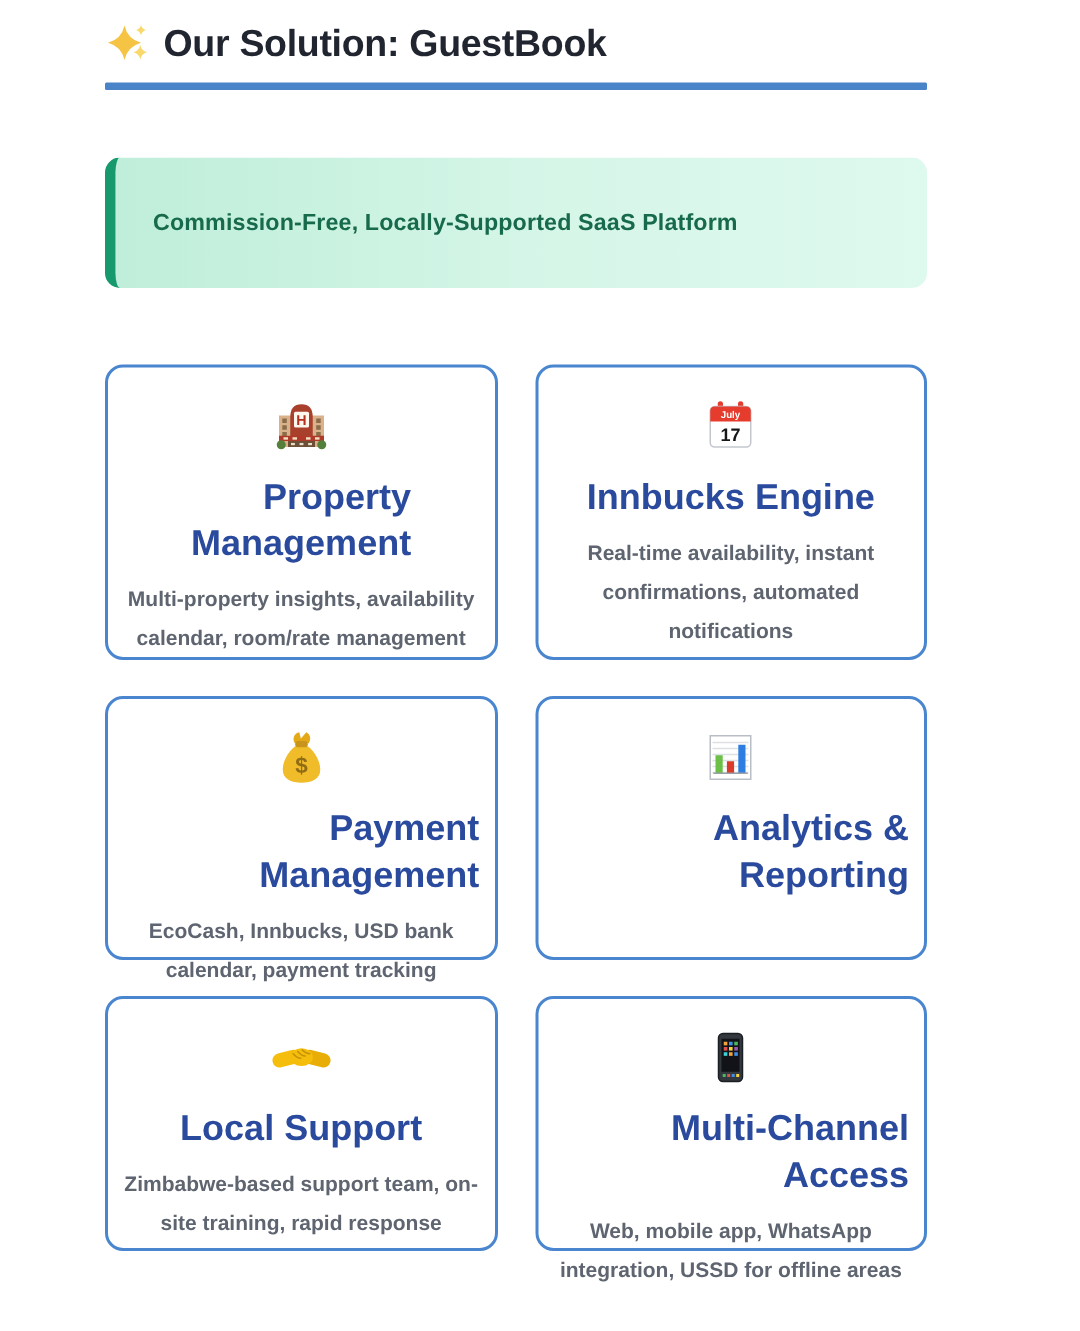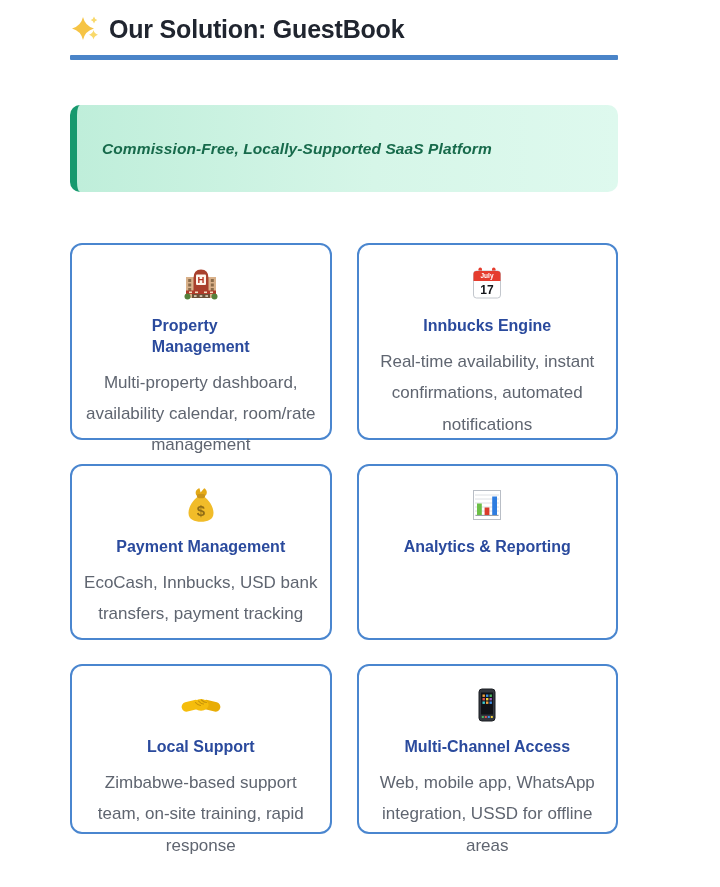--- a/index.html
+++ b/index.html
@@ -7,32 +7,32 @@
   .page{box-sizing:border-box;width:688px;height:887px;padding:14px 70px 0 70px;background:#ffffff;}
 
   .heading{display:flex;align-items:center;gap:9px;}
   .heading-icon{width:30px;height:30px;flex:0 0 auto;}
   .page-title{font-size:25px;font-weight:bold;color:#20252f;letter-spacing:-0.2px;line-height:30px;}
 
   .title-underline{height:5px;background:#4a84c8;margin-top:11px;border-radius:1px;}
 
   .banner{margin-top:45px;height:87px;box-sizing:border-box;border-left:7px solid #17996e;
           border-radius:10px;background:linear-gradient(90deg,#bfeeda 0%,#d6f6e8 55%,#def9ee 100%);
-          display:flex;align-items:center;padding-left:25px;font-style:italic;}
+          display:flex;align-items:center;padding-left:25px;}
   .banner-text{font-size:15.5px;font-weight:bold;color:#176a4b;letter-spacing:0.1px;}
 
   .grid{margin-top:51px;display:grid;grid-template-columns:1fr 1fr;
         grid-template-rows:197px 176px 170px;column-gap:25px;row-gap:24px;}
 
   .card{box-sizing:border-box;background:#ffffff;border:2px solid #4a86cf;border-radius:12px;
         display:flex;flex-direction:column;align-items:center;padding:19px 10px 0 10px;}
   .card-icon{width:40px;height:40px;margin-bottom:12px;flex:0 0 auto;}
-  .card-title{font-size:16px;font-weight:bold;color:#2a4a9d;text-align:left;line-height:1.3;
+  .card-title{font-size:24px;font-weight:bold;color:#2a4a9d;text-align:right;line-height:1.3;
               white-space:pre-line;margin:0 0 9px 0;}
-  .card-desc{font-size:17px;color:#5f6570;text-align:center;line-height:1.85;max-width:252px;margin:0;}
+  .card-desc{font-size:14px;color:#5f6570;text-align:center;line-height:1.85;max-width:252px;margin:0;font-weight:bold;}
 
   svg text{font-family:"Liberation Sans",sans-serif;}
 </style>
 </head>
 <body>
 
 <div class="page">
 
   <div class="heading">
     <svg class="heading-icon" viewBox="0 0 30 30">
@@ -69,21 +69,21 @@
           <rect x="29" y="27.5" width="3" height="1.6" fill="#f3e1c2"></rect>
         <rect x="11" y="30" width="18" height="4" fill="#6b4f37"></rect>
         <rect x="13" y="31.3" width="2.6" height="1.5" fill="#e9dcc8"></rect>
           <rect x="18.7" y="31.3" width="2.6" height="1.5" fill="#e9dcc8"></rect>
           <rect x="24.4" y="31.3" width="2.6" height="1.5" fill="#e9dcc8"></rect>
         <circle cx="6.5" cy="32.5" r="3" fill="#55803c"></circle>
           <circle cx="33.5" cy="32.5" r="3" fill="#55803c"></circle>
       </svg>
       <h3 class="card-title">Property
 Management</h3>
-      <p class="card-desc">Multi-property dashboard, availability calendar, room/rate management</p>
+      <p class="card-desc">Multi-property insights, availability calendar, room/rate management</p>
     </div>
 
     <div class="card">
       <svg class="card-icon" viewBox="0 0 40 40">
         <rect x="11.5" y="3.5" width="3.5" height="7" rx="1.7" fill="#e53c2e"></rect>
         <rect x="25" y="3.5" width="3.5" height="7" rx="1.7" fill="#e53c2e"></rect>
         <rect x="6.5" y="7" width="27" height="27" rx="3" fill="#ffffff" stroke="#c3c7cd" stroke-width="1"></rect>
         <path d="M6.5 17 V10 Q6.5 7 9.5 7 H30.5 Q33.5 7 33.5 10 V17 Z" fill="#e53c2e"></path>
         <text x="20" y="14.4" text-anchor="middle" font-size="6.5" font-weight="bold" fill="#ffffff">July</text>
         <text x="20" y="29.8" text-anchor="middle" font-size="12" font-weight="bold" fill="#14161a">17</text>
@@ -93,21 +93,21 @@
     </div>
 
     <div class="card">
       <svg class="card-icon" viewBox="0 0 40 40">
         <path d="M15.5 10.5 C13.5 7 15.5 3.8 18.5 3.2 L19.6 7.4 L23.2 3.2 C26 4.6 26.6 8 24.8 10.5 Z" fill="#e3a918"></path>
         <path d="M20 10 C27 13 32.5 21 32.5 28 C32.5 34.6 26.5 36.8 20 36.8 C13.5 36.8 7.5 34.6 7.5 28 C7.5 21 13 13 20 10 Z" fill="#f1bc29"></path>
         <rect x="15.8" y="9" width="8.4" height="4.2" rx="2.1" fill="#c9941b"></rect>
         <text x="20" y="30.6" text-anchor="middle" font-size="15" font-weight="bold" fill="#8f6c16">$</text>
       </svg>
       <h3 class="card-title">Payment Management</h3>
-      <p class="card-desc">EcoCash, Innbucks, USD bank transfers, payment tracking</p>
+      <p class="card-desc">EcoCash, Innbucks, USD bank calendar, payment tracking</p>
     </div>
 
     <div class="card">
       <svg class="card-icon" viewBox="0 0 40 40">
         <rect x="6.5" y="5.5" width="27" height="29" fill="#ffffff" stroke="#b9bec6" stroke-width="1"></rect>
         <g stroke="#dde0e4" stroke-width="1">
           <line x1="8" y1="10" x2="32" y2="10"></line>
             <line x1="8" y1="14" x2="32" y2="14"></line>
           <line x1="8" y1="18" x2="32" y2="18"></line>
             <line x1="8" y1="22" x2="32" y2="22"></line>

